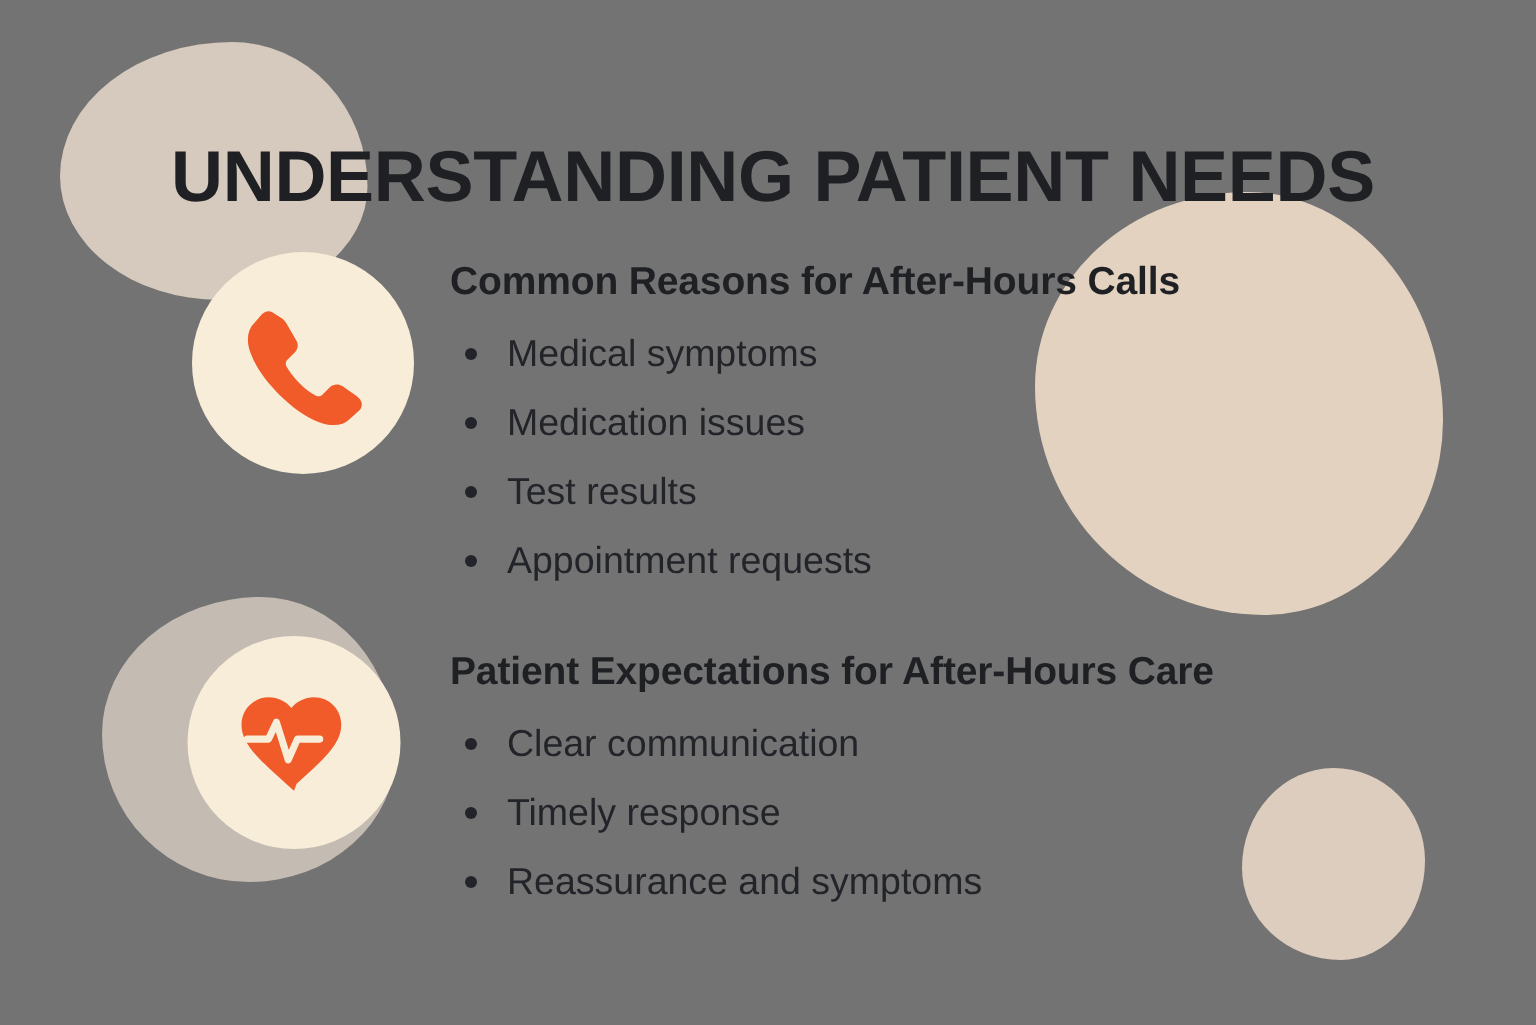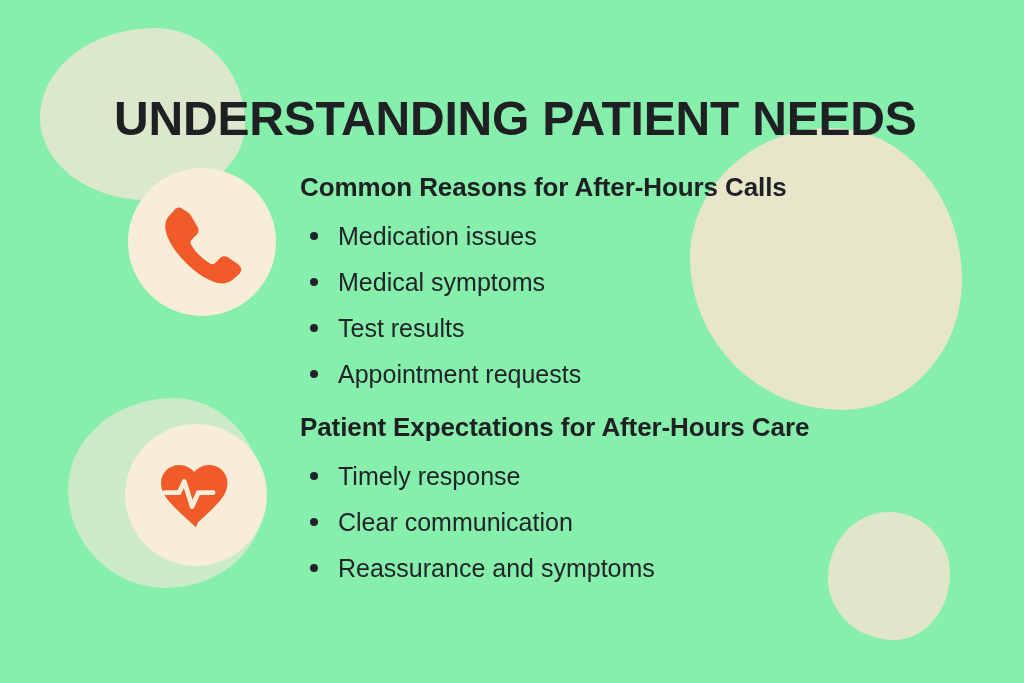--- a/index.html
+++ b/index.html
@@ -10,21 +10,21 @@
     width: 1024px;
     height: 683px;
     background: #FCF5F0;
     font-family: "Liberation Sans", sans-serif;
     overflow: hidden;
   }
   #infographic {
     position: relative;
     width: 1024px;
     height: 683px;
-    background: #86efac;
+    background: #737373;
     overflow: hidden;
     text-decoration: underline;
   }
 
   
   .blob {
     position: absolute;
     pointer-events: none;
   }
   .blob-topleft {
@@ -102,21 +102,21 @@
   .icon-badge svg {
     display: block;
   }
 
   
   .section {
     position: absolute;
     left: 300px;
   }
   .section-1 { top: 172px; }
-  .section-2 { top: 412px; }
+  .section-2 { top: 432px; }
 
   .section-heading {
     font-size: 26px;
     font-weight: 700;
     color: #1E2024;
     letter-spacing: -0.1px;
     margin: 0 0 10px 0;
     line-height: 1.2;
     white-space: nowrap;
   }
@@ -163,25 +163,25 @@
         <path fill="#F15A29" d="M6.2 2.5c-.6-.3-1.3-.1-1.8.4L2.9 4.6C1.6 5.9 1.4 8 2.3 10.3c.9 2.4 2.7 5 5.2 7.5s5.1 4.3 7.5 5.2c2.3.9 4.4.7 5.7-.6l1.7-1.5c.5-.5.7-1.2.4-1.8-.2-.4-.5-.7-.9-1l-2.6-1.8c-.7-.5-1.7-.4-2.3.2l-1.4 1.4c-.3.3-.8.4-1.2.2-.9-.5-2-1.3-3.1-2.4-1.1-1.1-1.9-2.2-2.4-3.1-.2-.4-.1-.9.2-1.2l1.4-1.4c.6-.6.7-1.6.2-2.3L8.9 4.6c-.3-.4-.6-.8-1-1z"></path>
       </svg>
     </span>
   </div>
 
   <div class="section section-1">
     <div class="section-heading">Common Reasons for After-Hours Calls</div>
     <ul class="bullet-list">
       <li class="bullet-item">
         <span class="dot"></span>
+        <span>Medical symptoms</span>
+      </li>
+      <li class="bullet-item">
+        <span class="dot"></span>
         <span>Medication issues</span>
-      </li>
-      <li class="bullet-item">
-        <span class="dot"></span>
-        <span>Medical symptoms</span>
       </li>
       <li class="bullet-item">
         <span class="dot"></span>
         <span>Test results</span>
       </li>
       <li class="bullet-item">
         <span class="dot"></span>
         <span>Appointment requests</span>
       </li>
     </ul>
@@ -194,26 +194,26 @@
         <path fill="none" stroke="#F7EDD8" stroke-width="1.35" stroke-linecap="round" stroke-linejoin="round" d="M3.1 11.35h4.05l1.5-3.2 2.25 7.15 1.75-3.95h4.25"></path>
       </svg>
     </span>
   </div>
 
   <div class="section section-2">
     <div class="section-heading">Patient Expectations for After-Hours Care</div>
     <ul class="bullet-list">
       <li class="bullet-item">
         <span class="dot"></span>
+        <span>Clear communication</span>
+      </li>
+      <li class="bullet-item">
+        <span class="dot"></span>
         <span>Timely response</span>
       </li>
       <li class="bullet-item">
         <span class="dot"></span>
-        <span>Clear communication</span>
-      </li>
-      <li class="bullet-item">
-        <span class="dot"></span>
         <span>Reassurance and symptoms</span>
       </li>
     </ul>
   </div>
 
 </div>
 
 </body></html>

